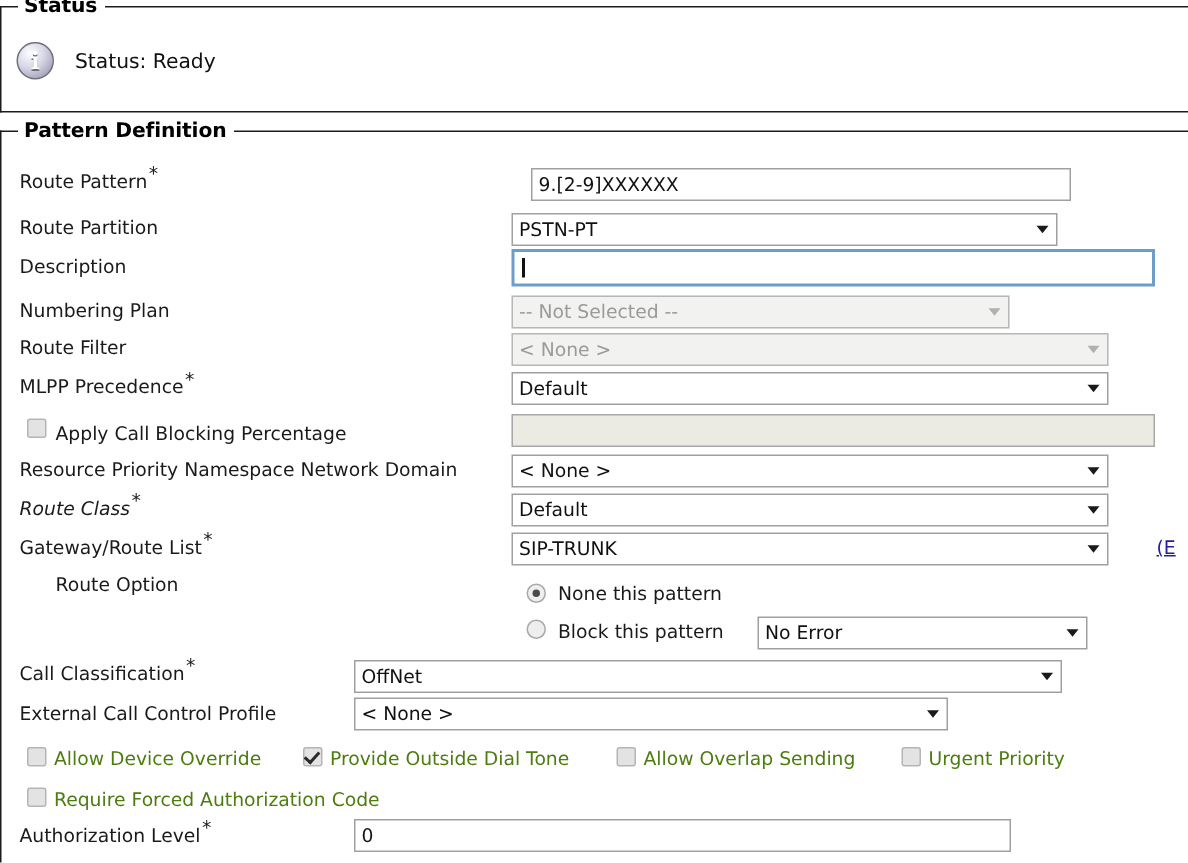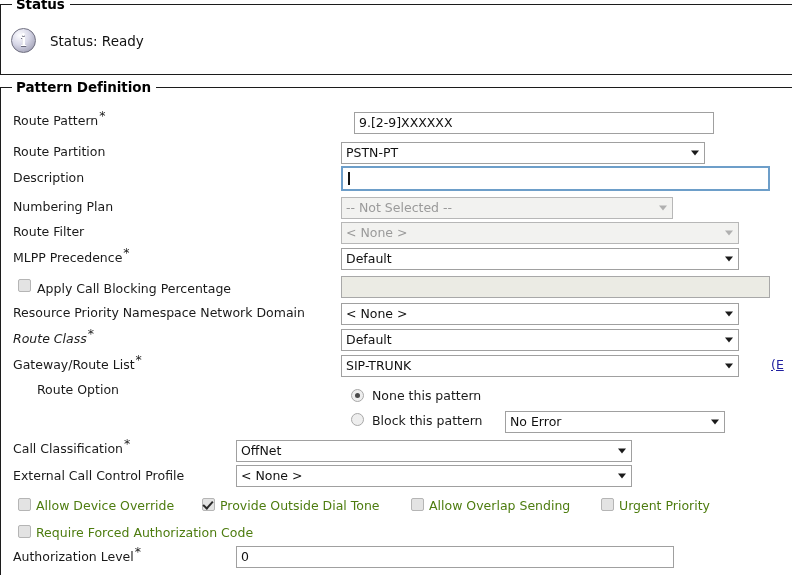--- a/index.html
+++ b/index.html
@@ -292,21 +292,21 @@
 <div class="rd" style="left:351px; top:413px;"></div>
 <div class="label" style="left:372px; top:413px;">Block this pattern</div>
 <div class="sel" style="left:505px; top:411px; width:220px;">
   <span>No Error</span>
   <span class="arrow"></span>
 </div>
 
 <div class="label" style="left:13px; top:441px;">
   <span>Call Classification</span><span class="req">*</span>
 </div>
-<div class="sel" style="left:236px; top:440px; width:396px;">
+<div class="sel" style="left:236px; top:440px; width:472px;">
   <span>OffNet</span>
   <span class="arrow"></span>
 </div>
 
 <div class="label" style="left:13px; top:468px;">External Call Control Profile</div>
 <div class="sel" style="left:236px; top:465px; width:396px;">
   <span>&lt; None &gt;</span>
   <span class="arrow"></span>
 </div>
 

